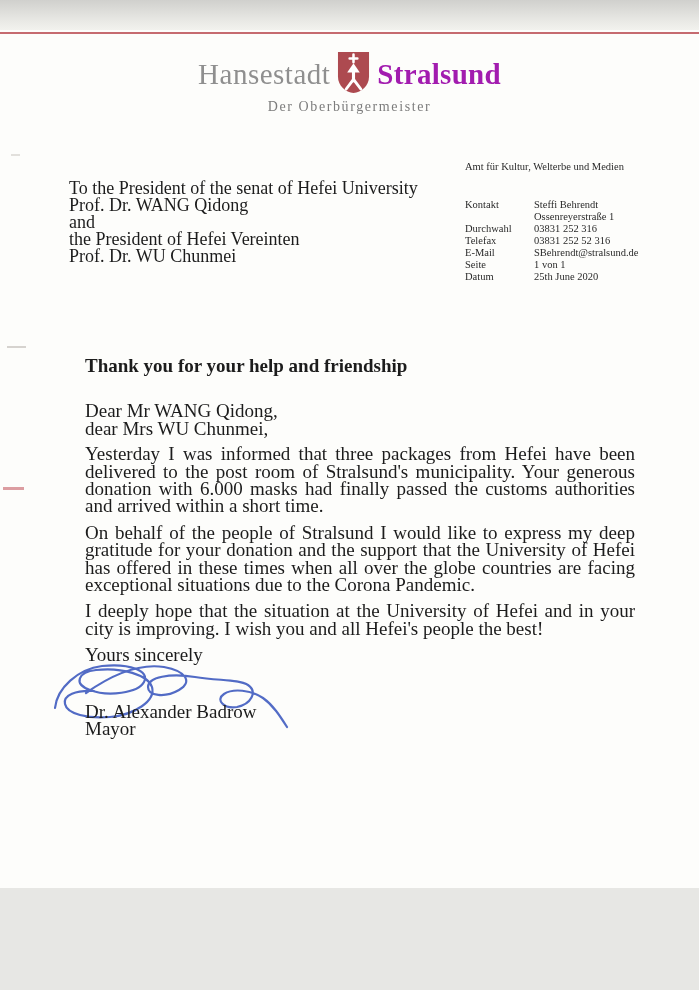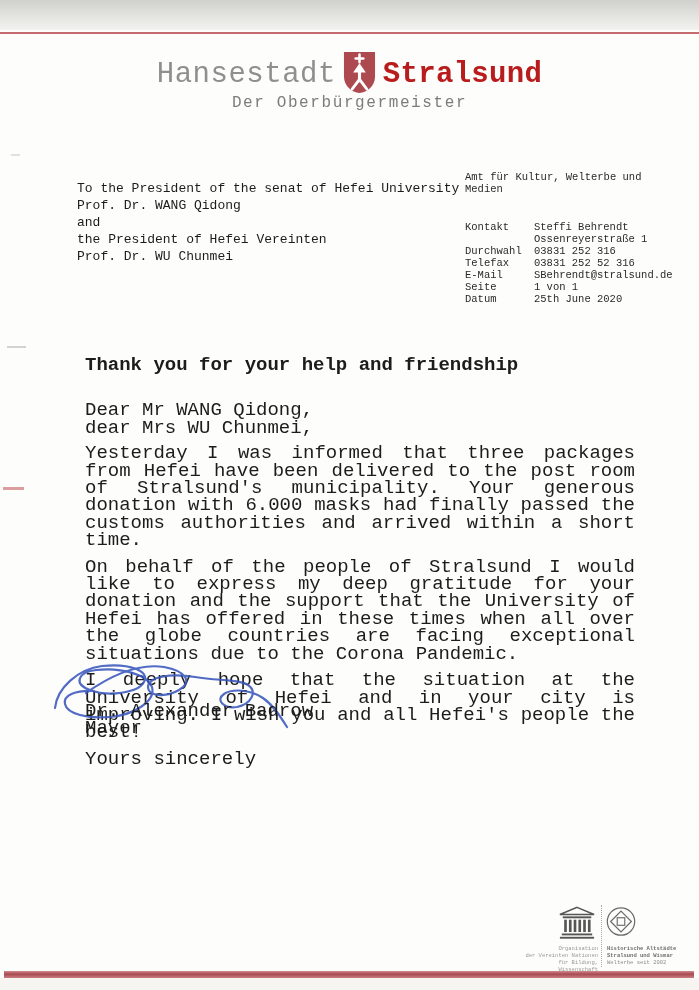--- a/index.html
+++ b/index.html
@@ -1,52 +1,52 @@
 <!DOCTYPE html>
 <html><head>
 <meta charset="utf-8">
 <style>
   html,body { margin:0; padding:0; background:#e7e7e4; }
   .scan {
-    position:relative; width:699px; height:990px; margin:0 auto;
+    position:relative; width:699px; height:888px; margin:0 auto;
     background:#fdfdfb; overflow:hidden;
-    font-family:Liberation Mono, monospace; color:#1c1c1c;
+    font-family:Liberation Serif, serif; color:#1c1c1c;
   }
   
   .scan-top-band { position:absolute; top:0; left:0; right:0; height:30px;
     background:linear-gradient(#d0d0cd,#e9e9e5 70%,#f2f2ee); }
   .rule-top { position:absolute; top:32px; left:0; right:0; height:2px;
     background:#c05b60; opacity:.9; }
   .rule-bottom { position:absolute; top:971px; left:4px; right:5px; height:7px;
     background:linear-gradient(#d austenite 0) ; }
   .rule-bottom { background:linear-gradient(#d18a8e,#a84a50 45%,#c97f84); }
   .scan-bottom-band { position:absolute; top:978px; left:0; right:0; bottom:0;
     background:#f6f5f2; }
   .fold-mark { position:absolute; height:2px; background:#d6d3cf; }
   .fold-1 { top:154px; left:11px; width:9px; opacity:.7; }
   .fold-2 { top:346px; left:7px; width:19px; }
   .fold-3 { top:487px; left:3px; width:21px; height:3px; background:#dc9da1; }
 
   
   .letterhead { position:absolute; top:54px; left:0; width:100%; text-align:center; }
   .letterhead-row { display:flex; align-items:center; justify-content:center; gap:7px; }
   .city-prefix { font-size:29px; font-weight:400; color:#8f8f8f; letter-spacing:.5px; }
-  .city-name { font-size:29px; font-weight:bold; color:#b91c1c; letter-spacing:.3px; }
+  .city-name { font-size:29px; font-weight:bold; color:#a21caf; letter-spacing:.3px; }
   .shield { width:33px; height:43px; margin-top:-3px; }
-  .letterhead-subtitle { font-size:16px; color:#7c7c7c; letter-spacing:1.6px; }
+  .letterhead-subtitle { margin-top:5px; font-size:14px; color:#7c7c7c; letter-spacing:1.6px; }
 
   
-  .meta { position:absolute; top:171px; left:465px; width:190px; font-size:10.5px; line-height:12px; color:#2a2a2a; }
+  .meta { position:absolute; top:161px; left:465px; width:190px; font-size:10.5px; line-height:12px; color:#2a2a2a; }
   .meta-dept { margin-bottom:26px; }
   .meta-row { display:flex;gap:7px; }
   .meta-label { width:62px; flex:none; }
   .meta-value { flex:1; }
 
   
-  .addressee { position:absolute; top:180px; left:77px; font-size:13px; line-height:17px; }
+  .addressee { position:absolute; top:180px; left:69px; font-size:18px; line-height:17px; }
 
   
   .body-col { position:absolute; top:357px; left:85px; width:550px; font-size:19px; line-height:17.4px; }
   .subject { font-weight:bold; margin:0 0 28px 0; }
   .salutation { margin:0 0 8px 0; }
   .para { text-align:justify; margin:0 0 9px 0; }
   .para-last { margin-bottom:17px; }
   .closing { margin:0; }
 
   .signature-svg { position:absolute; left:52px; top:656px; width:238px; height:78px; }

